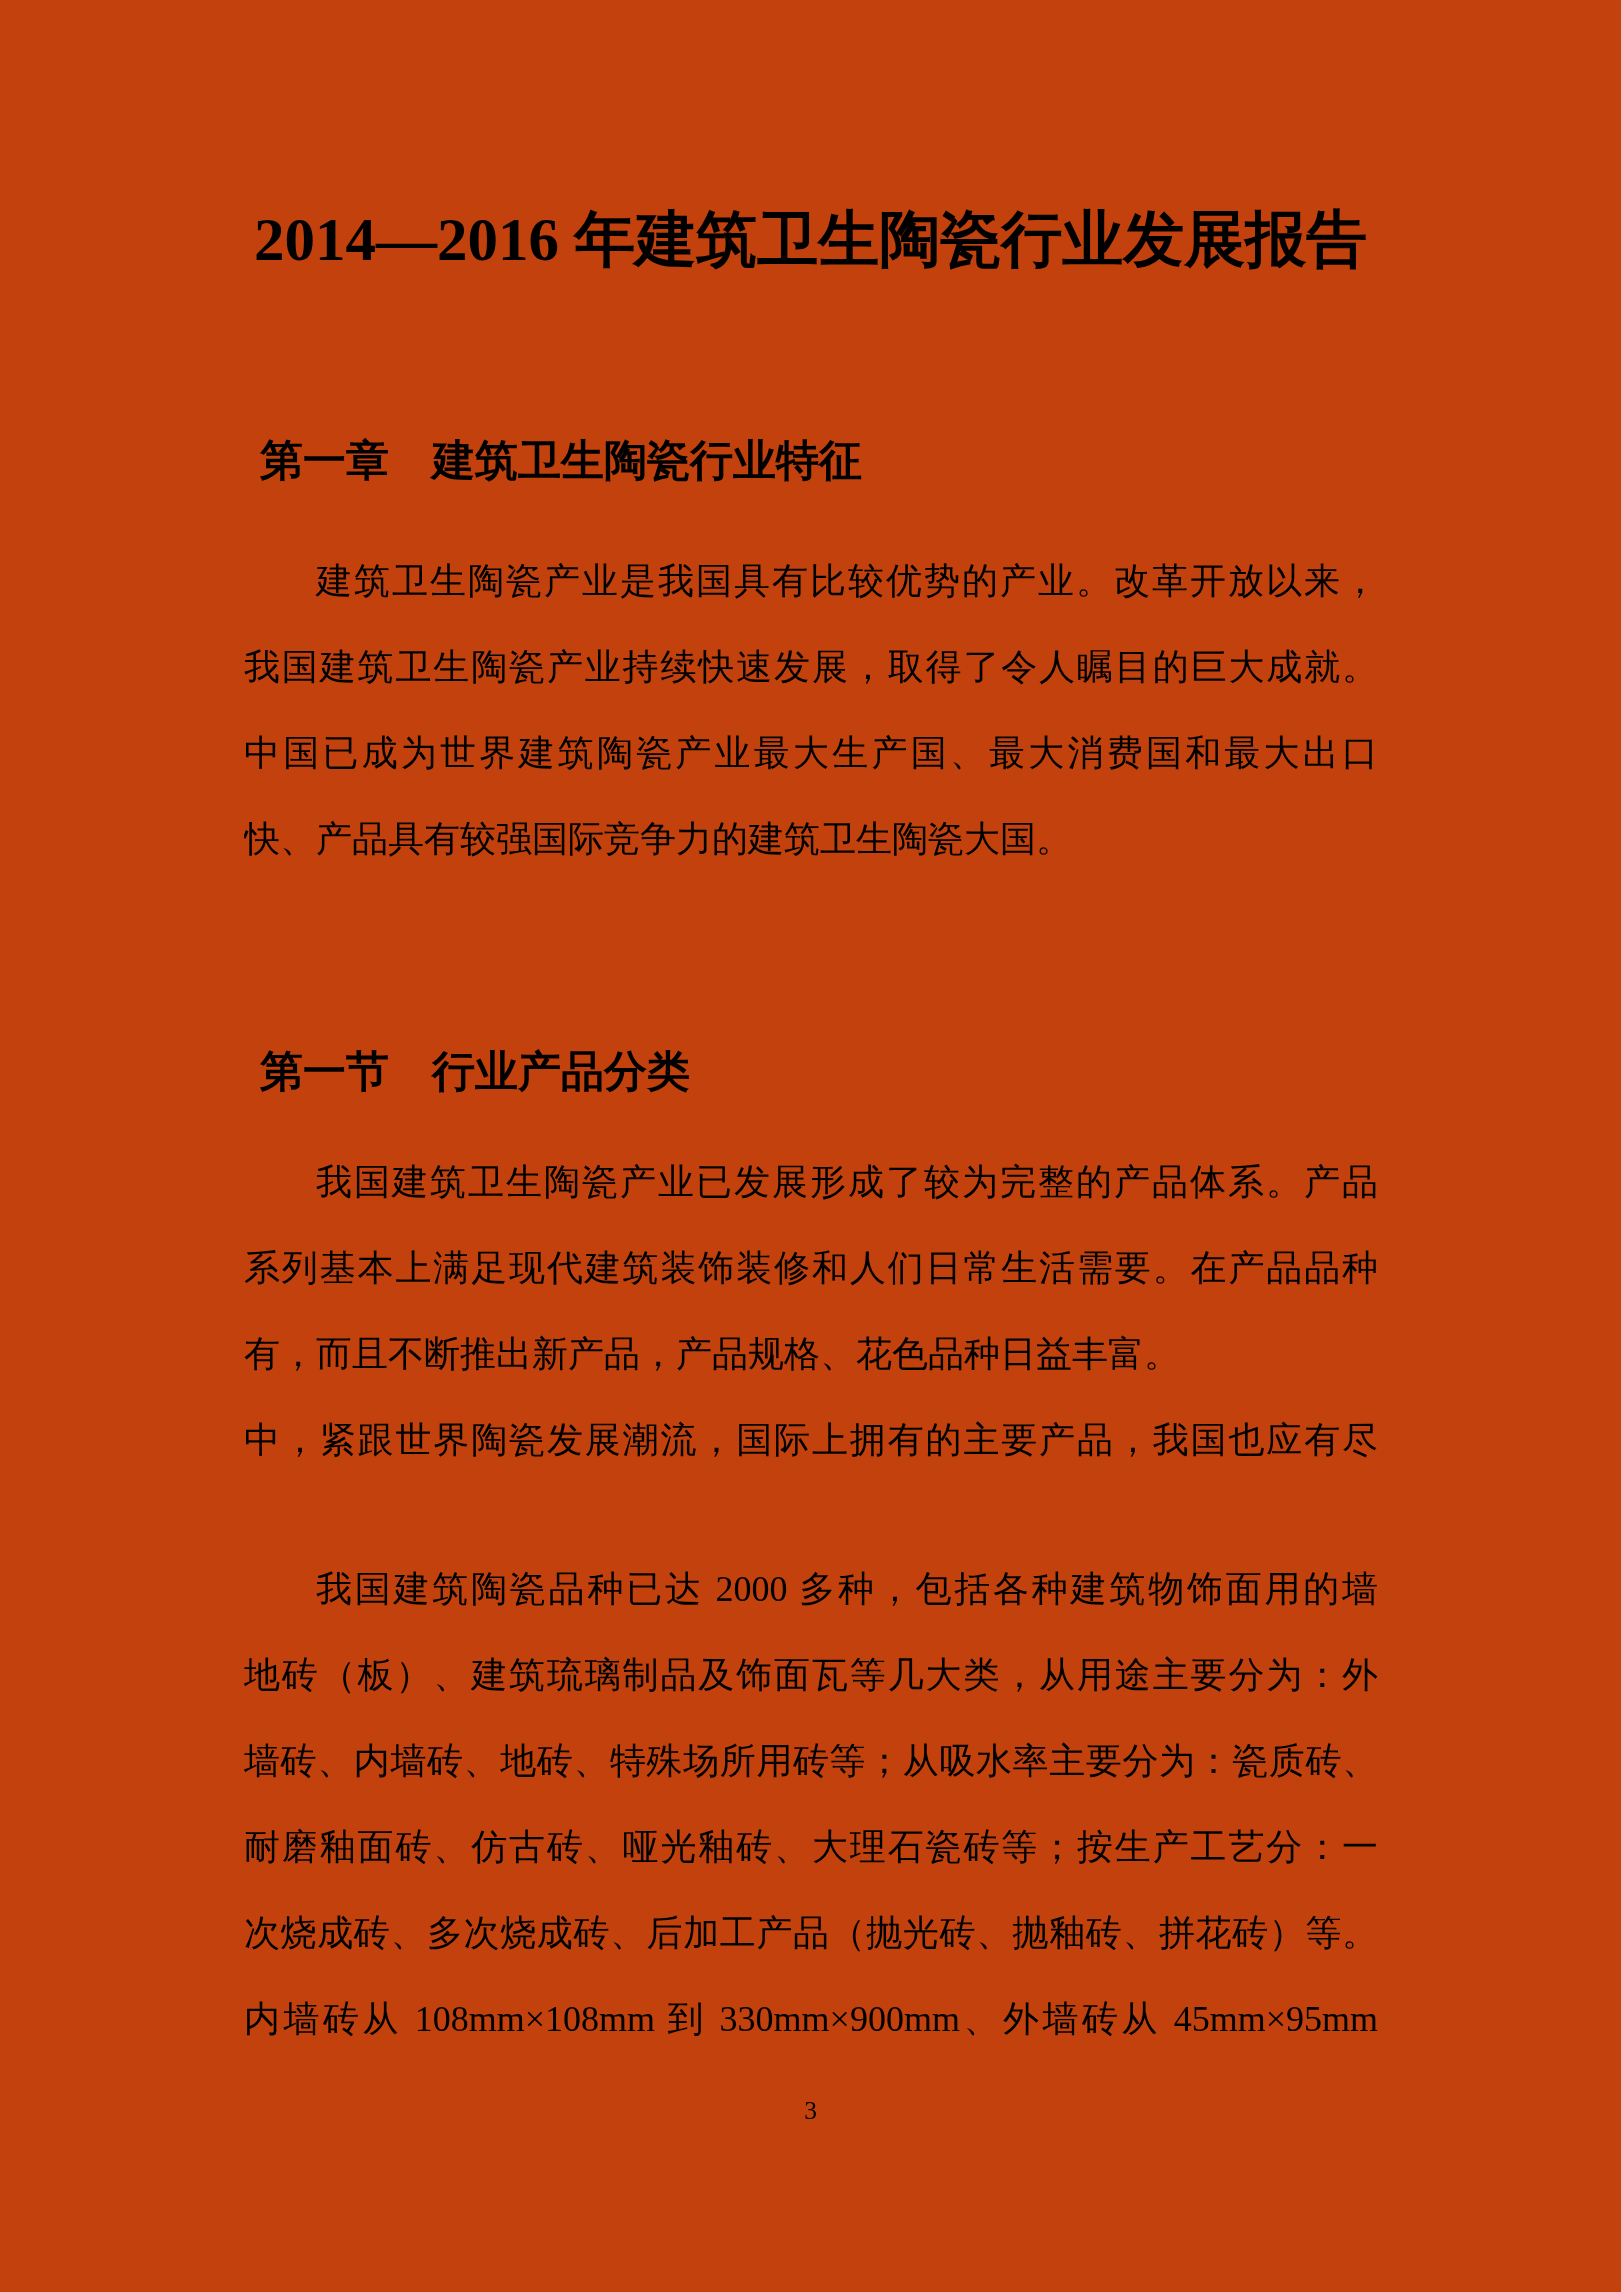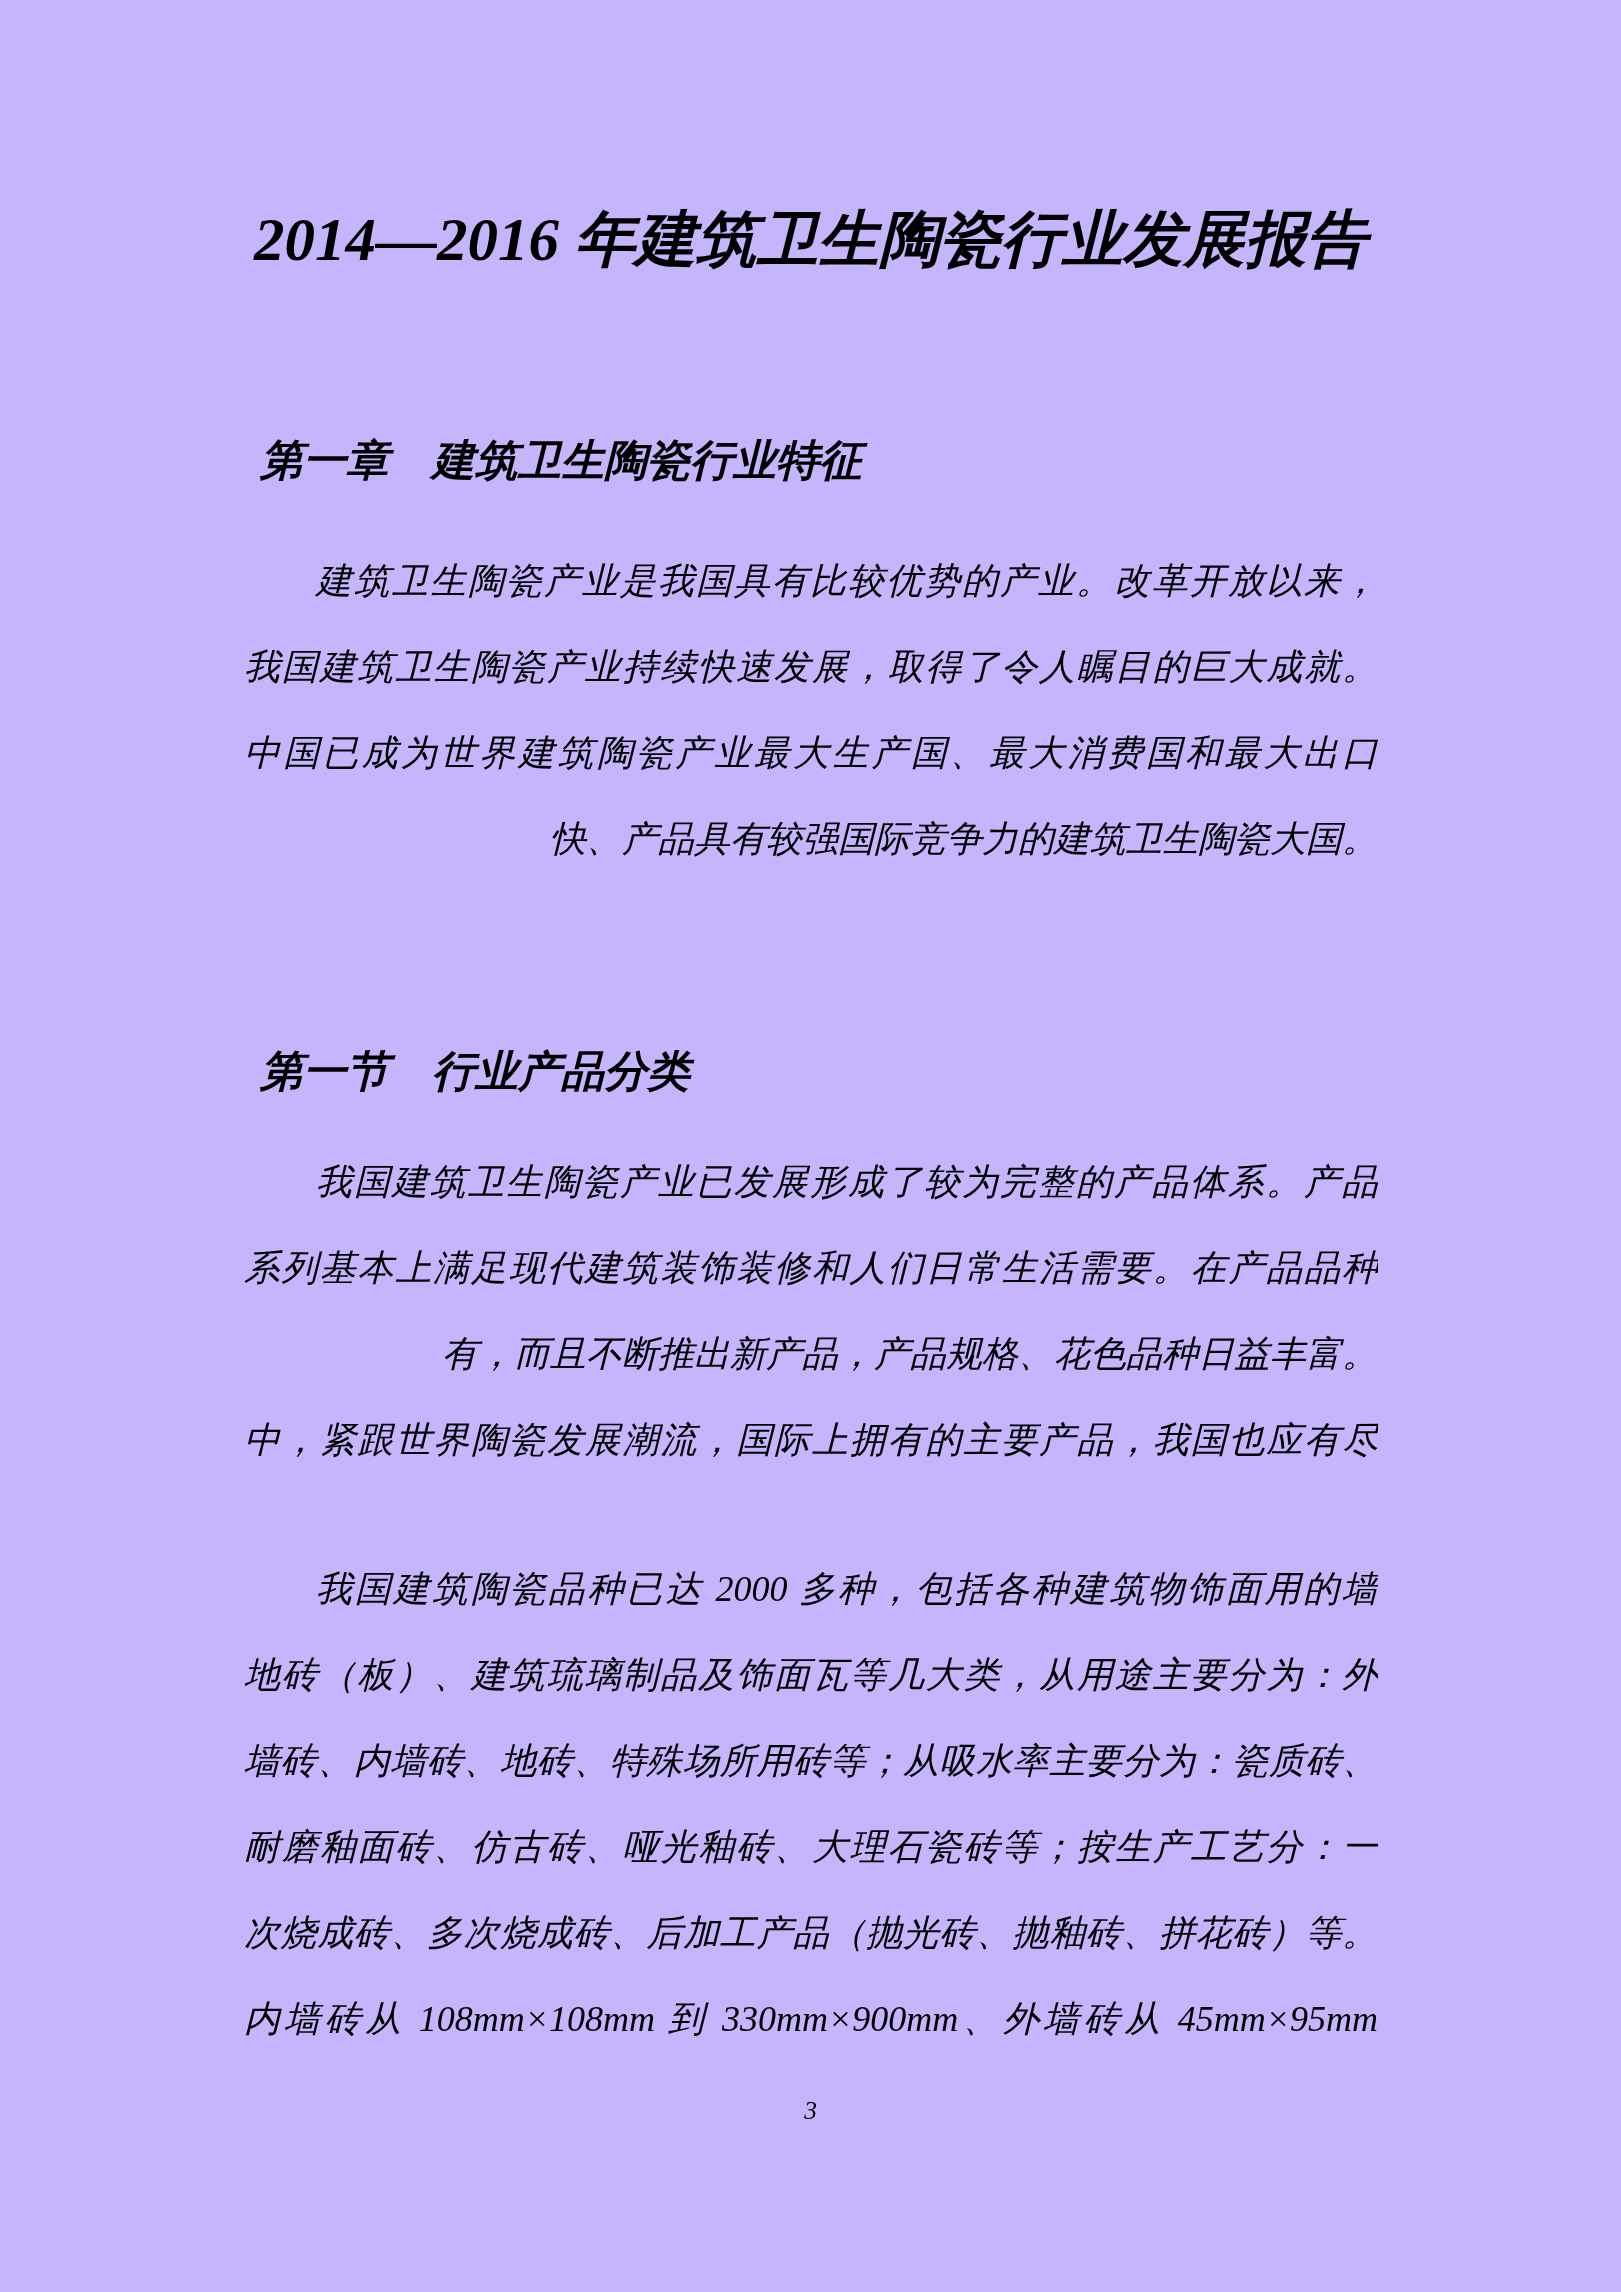--- a/index.html
+++ b/index.html
@@ -4,25 +4,24 @@
 <style>
   html, body {
     margin: 0;
     padding: 0;
     background: #ffffff;
   }
   .page {
     position: relative;
     width: 1621px;
     height: 2293px;
-    background: #c4b5fd;
+    background: #c2410c;
     color: #000000;
     font-family: "Liberation Serif", "DejaVu Serif", serif;
     overflow: hidden;
-    font-style: italic;
   }
   .doc-title {
     position: absolute;
     top: 209px;
     left: 0;
     width: 100%;
     margin: 0;
     text-align: center;
     font-size: 61px;
     font-weight: 700;
@@ -54,21 +53,21 @@
   .line {
     height: 86px;
     line-height: 86px;
     text-align: justify;
     text-align-last: justify;
     overflow: hidden;
   }
   .line.indent { text-indent: 2em; }
   .line.short {
     text-align-last: auto;
-    text-align: right;
+    text-align: left;
   }
   .page-number {
     position: absolute;
     top: 2096px;
     left: 0;
     width: 100%;
     text-align: center;
     font-size: 25.5px;
     line-height: 1.2;
   }

